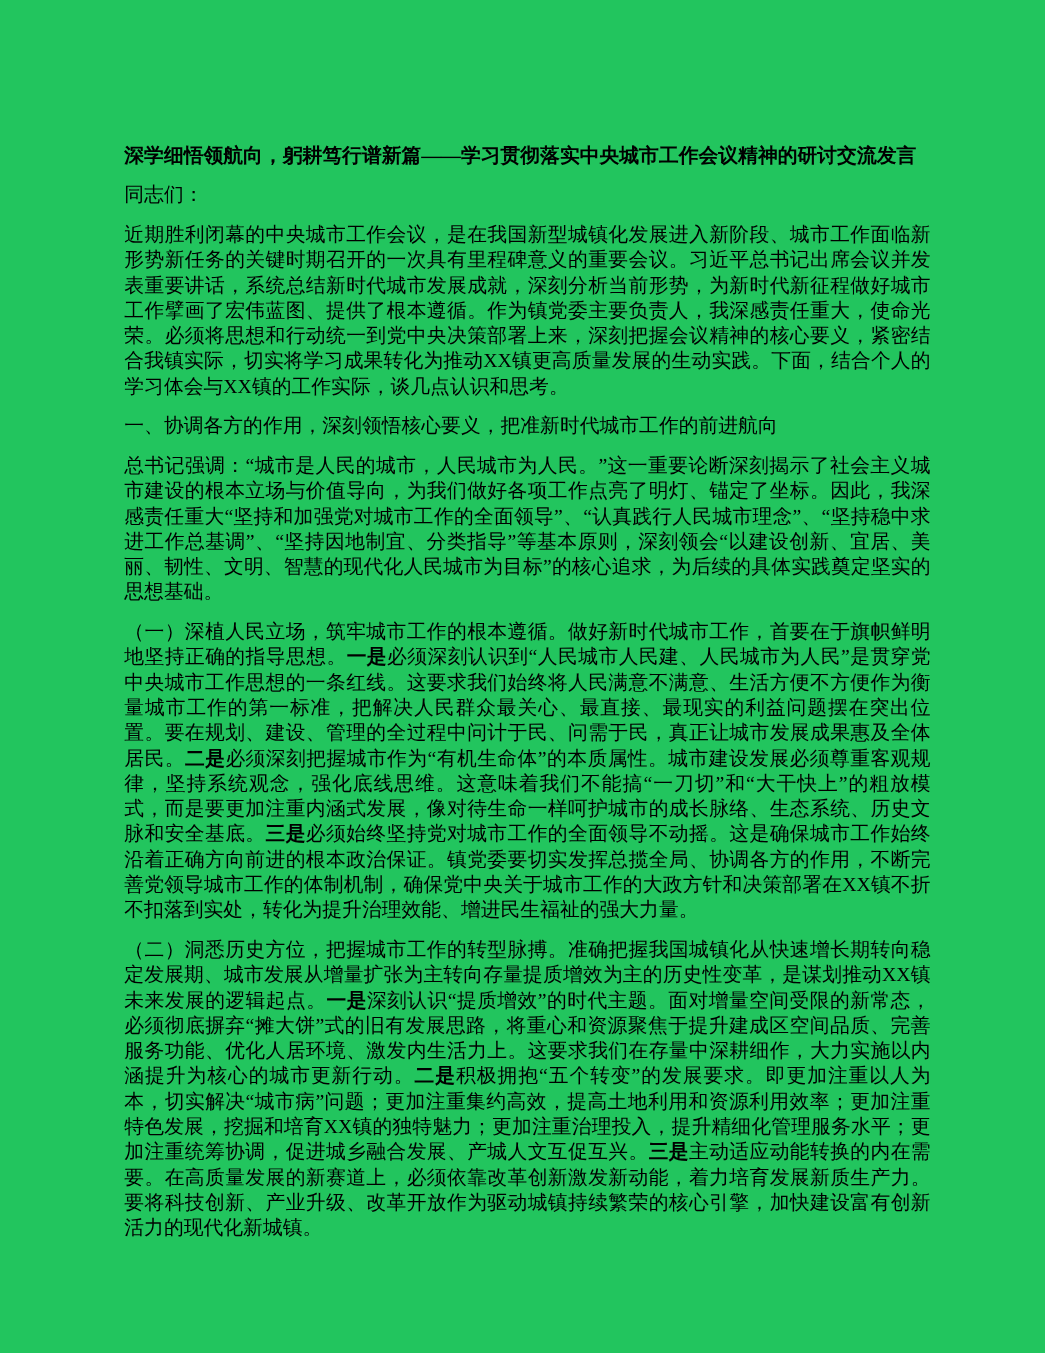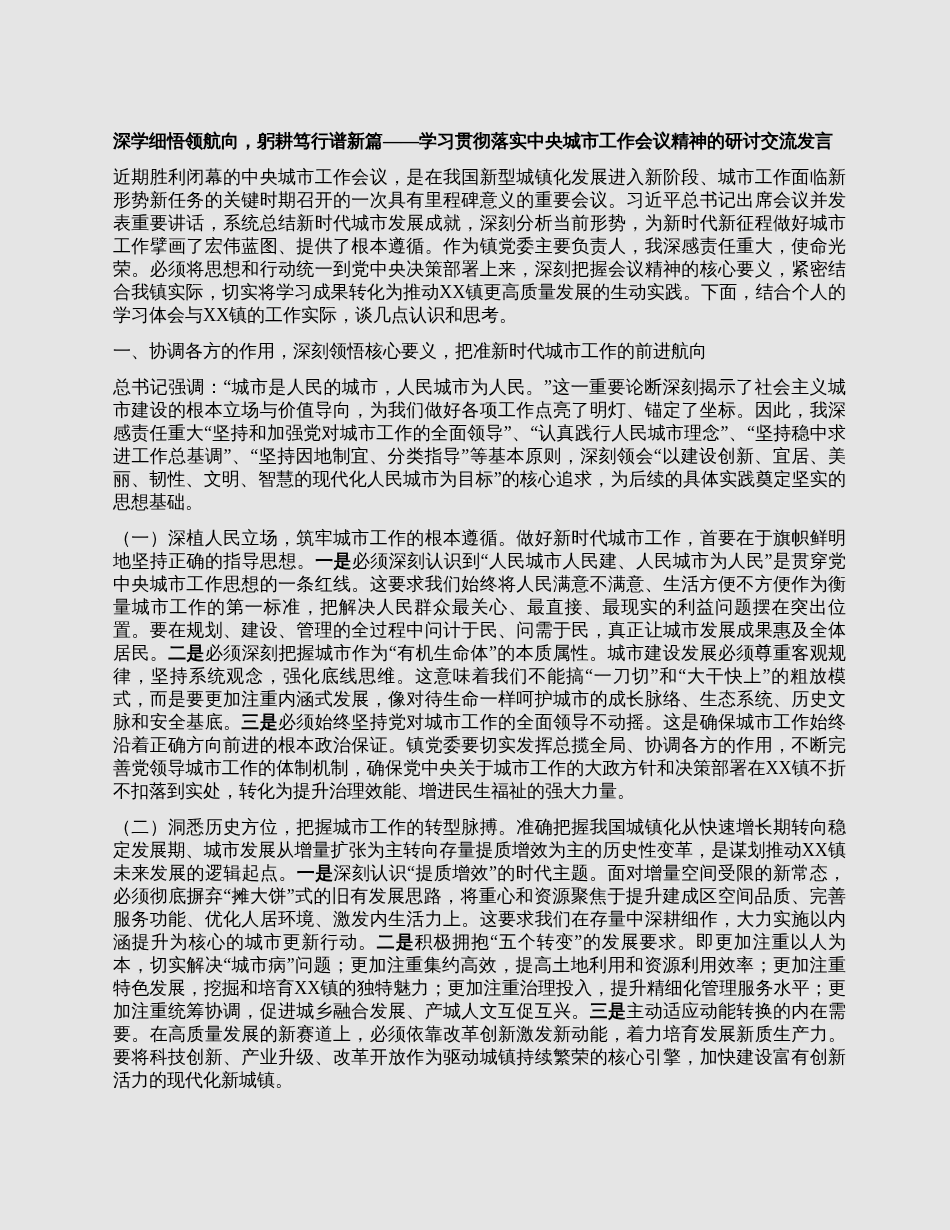--- a/index.html
+++ b/index.html
@@ -4,21 +4,21 @@
 <style>
   html, body {
     margin: 0;
     padding: 0;
     background: #ffffff;
   }
   .page {
     position: relative;
     width: 950px;
     min-height: 1230px;
-    background: #e5e5e5;
+    background: #22c55e;
     box-sizing: border-box;
     padding: 130px 104px 60px 113px;
     font-family: "Liberation Serif", "DejaVu Serif", serif;
     color: #000000;
   }
   .doc-title {
     margin: 0 0 13px 0;
     font-size: 18px;
     line-height: 23px;
     font-weight: bold;
@@ -34,19 +34,20 @@
   .block:last-child { margin-bottom: 12px; }
   .run { font-weight: normal; }
   .run.bold { font-weight: bold; font-family: Liberation Serif, serif; }
 </style>
 </head>
 <body>
 
 <div class="page">
   <h1 class="doc-title">深学细悟领航向，躬耕笃行谱新篇——学习贯彻落实中央城市工作会议精神的研讨交流发言</h1>
   <div id="doc-body">
+      <p class="block para"><span class="run">同志们：</span></p>
       <p class="block para"><span class="run">近期胜利闭幕的中央城市工作会议，是在我国新型城镇化发展进入新阶段、城市工作面临新形势新任务的关键时期召开的一次具有里程碑意义的重要会议。习近平总书记出席会议并发表重要讲话，系统总结新时代城市发展成就，深刻分析当前形势，为新时代新征程做好城市工作擘画了宏伟蓝图、提供了根本遵循。作为镇党委主要负责人，我深感责任重大，使命光荣。必须将思想和行动统一到党中央决策部署上来，深刻把握会议精神的核心要义，紧密结合我镇实际，切实将学习成果转化为推动XX镇更高质量发展的生动实践。下面，结合个人的学习体会与XX镇的工作实际，谈几点认识和思考。</span></p>
       <p class="block heading"><span class="run">一、协调各方的作用，深刻领悟核心要义，把准新时代城市工作的前进航向</span></p>
       <p class="block para"><span class="run">总书记强调：“城市是人民的城市，人民城市为人民。”这一重要论断深刻揭示了社会主义城市建设的根本立场与价值导向，为我们做好各项工作点亮了明灯、锚定了坐标。因此，我深感责任重大“坚持和加强党对城市工作的全面领导”、“认真践行人民城市理念”、“坚持稳中求进工作总基调”、“坚持因地制宜、分类指导”等基本原则，深刻领会“以建设创新、宜居、美丽、韧性、文明、智慧的现代化人民城市为目标”的核心追求，为后续的具体实践奠定坚实的思想基础。</span></p>
       <p class="block para"><span class="run">（一）深植人民立场，筑牢城市工作的根本遵循。做好新时代城市工作，首要在于旗帜鲜明地坚持正确的指导思想。</span><span class="run bold">一是</span><span class="run">必须深刻认识到“人民城市人民建、人民城市为人民”是贯穿党中央城市工作思想的一条红线。这要求我们始终将人民满意不满意、生活方便不方便作为衡量城市工作的第一标准，把解决人民群众最关心、最直接、最现实的利益问题摆在突出位置。要在规划、建设、管理的全过程中问计于民、问需于民，真正让城市发展成果惠及全体居民。</span><span class="run bold">二是</span><span class="run">必须深刻把握城市作为“有机生命体”的本质属性。城市建设发展必须尊重客观规律，坚持系统观念，强化底线思维。这意味着我们不能搞“一刀切”和“大干快上”的粗放模式，而是要更加注重内涵式发展，像对待生命一样呵护城市的成长脉络、生态系统、历史文脉和安全基底。</span><span class="run bold">三是</span><span class="run">必须始终坚持党对城市工作的全面领导不动摇。这是确保城市工作始终沿着正确方向前进的根本政治保证。镇党委要切实发挥总揽全局、协调各方的作用，不断完善党领导城市工作的体制机制，确保党中央关于城市工作的大政方针和决策部署在XX镇不折不扣落到实处，转化为提升治理效能、增进民生福祉的强大力量。</span></p>
       <p class="block para"><span class="run">（二）洞悉历史方位，把握城市工作的转型脉搏。准确把握我国城镇化从快速增长期转向稳定发展期、城市发展从增量扩张为主转向存量提质增效为主的历史性变革，是谋划推动XX镇未来发展的逻辑起点。</span><span class="run bold">一是</span><span class="run">深刻认识“提质增效”的时代主题。面对增量空间受限的新常态，必须彻底摒弃“摊大饼”式的旧有发展思路，将重心和资源聚焦于提升建成区空间品质、完善服务功能、优化人居环境、激发内生活力上。这要求我们在存量中深耕细作，大力实施以内涵提升为核心的城市更新行动。</span><span class="run bold">二是</span><span class="run">积极拥抱“五个转变”的发展要求。即更加注重以人为本，切实解决“城市病”问题；更加注重集约高效，提高土地利用和资源利用效率；更加注重特色发展，挖掘和培育XX镇的独特魅力；更加注重治理投入，提升精细化管理服务水平；更加注重统筹协调，促进城乡融合发展、产城人文互促互兴。</span><span class="run bold">三是</span><span class="run">主动适应动能转换的内在需要。在高质量发展的新赛道上，必须依靠改革创新激发新动能，着力培育发展新质生产力。要将科技创新、产业升级、改革开放作为驱动城镇持续繁荣的核心引擎，加快建设富有创新活力的现代化新城镇。</span></p>
     </div>
 </div>
 
 </body></html>

